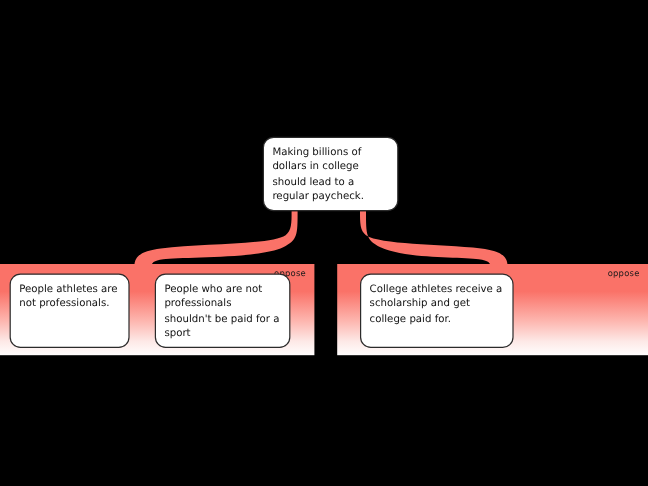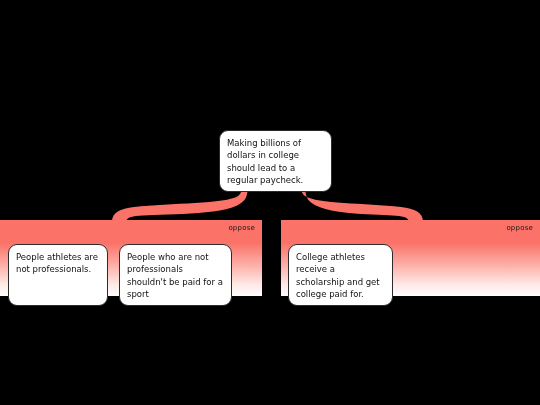--- a/index.html
+++ b/index.html
@@ -54,35 +54,34 @@
     box-sizing: border-box;
     background: #FFFFFF;
     border: 1px solid #2b2b2b;
     border-radius: 9px;
     padding: 6px 7px 19px 7px;
     font-size: 8.5px;
     line-height: 12.4px;
     color: #111111;
     white-space: pre-line;
     overflow: hidden;
-    margin-top: 16px;
   }
 
   #root-node {
     left: 219px;
     top: 114px;
     width: 113px;
     height: 62px;
   }
 
   .child-node { top: 228px; height: 62px; }
 
   #child-1 { left: 8px;   width: 100px; }
-  #child-2 { left: 119px; width: 113px; }
-  #child-3 { left: 288px; width: 105px; }
+  #child-2 { left: 129px; width: 113px; }
+  #child-3 { left: 300px; width: 128px; }
   #child-4 { left: 398px; width: 110px; }
 </style>
 </head>
 <body>
 
 <div id="canvas">
 
   <svg id="connectors" viewBox="0 0 540 405" width="540" height="405">
 
     <path d="M 248,176

